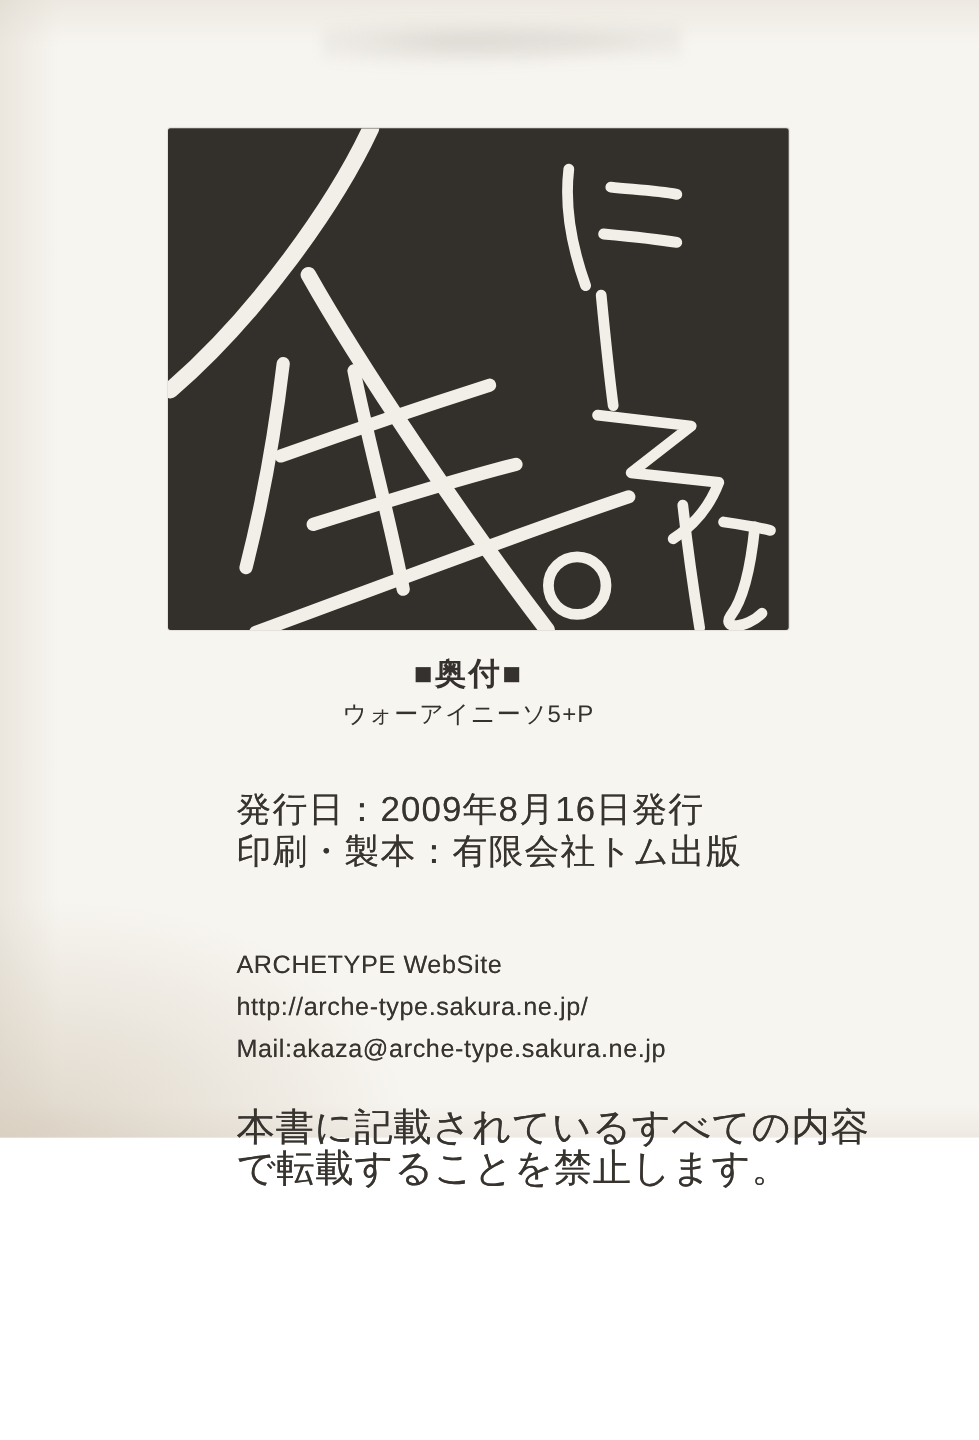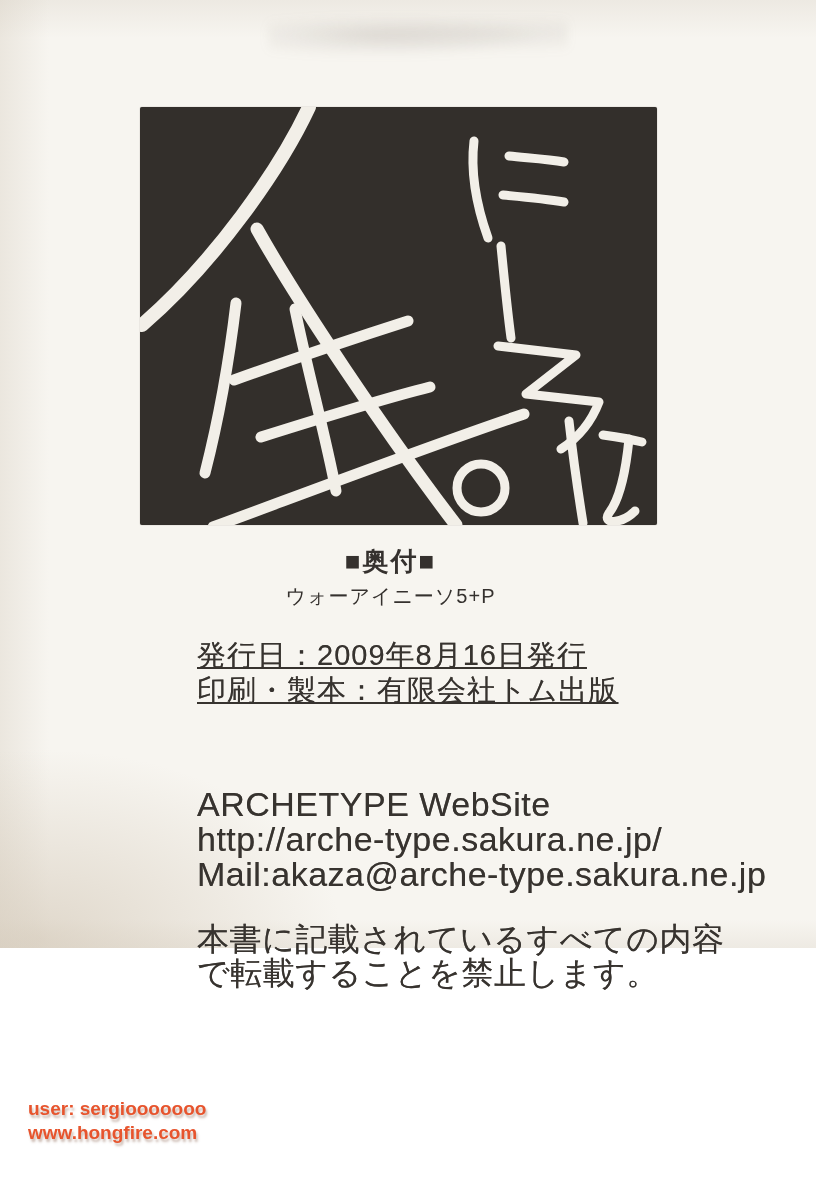--- a/index.html
+++ b/index.html
@@ -30,28 +30,27 @@
   }
   .panel svg{display:block;width:517px;height:418px;}
   .center-col{
     position:absolute;left:132px;top:545px;width:517px;text-align:center;
     color:#35312e;
   }
   .colophon-header{font-size:26px;font-weight:bold;letter-spacing:2px;line-height:32px;}
   .book-title{font-size:20px;letter-spacing:1px;line-height:32px;margin-top:3px;}
   .txtline{white-space:nowrap;}
   .pub-block{
-    position:absolute;left:197px;top:638px;
+    position:absolute;left:197px;top:658px;
     font-size:29px;line-height:35px;letter-spacing:1px;color:#37332f;
     text-shadow:0 0 0.5px rgba(60,55,50,0.7);
-    text-decoration:underline;
   }
   .web-block{
     position:absolute;left:197px;top:787px;
-    font-size:34px;line-height:35px;letter-spacing:0.5px;color:#37332f;
+    font-size:21px;line-height:35px;letter-spacing:0.5px;color:#37332f;
     text-shadow:0 0 0.5px rgba(60,55,50,0.7);
   }
   .notice-block{
     position:absolute;left:197px;top:922px;
     font-size:32px;line-height:34px;letter-spacing:0.5px;color:#37332f;
     text-shadow:0 0 0.5px rgba(60,55,50,0.7);
   }
   .watermark{
     position:absolute;left:28px;top:1097px;width:168px;text-align:right;
     font-size:19px;font-weight:bold;line-height:24px;
@@ -110,18 +109,14 @@
     <div class="txtline">ARCHETYPE WebSite</div>
     <div class="txtline">http://arche-type.sakura.ne.jp/</div>
     <div class="txtline">Mail:akaza@arche-type.sakura.ne.jp</div>
   </div>
 
   <div class="notice-block">
     <div class="txtline">本書に記載されているすべての内容</div>
     <div class="txtline">で転載することを禁止します。</div>
   </div>
 
-  <div class="watermark">
-    <div class="txtline">user: sergiooooooo</div>
-    <div class="txtline">www.hongfire.com</div>
-  </div>
 
 </div>
 
 </body></html>

